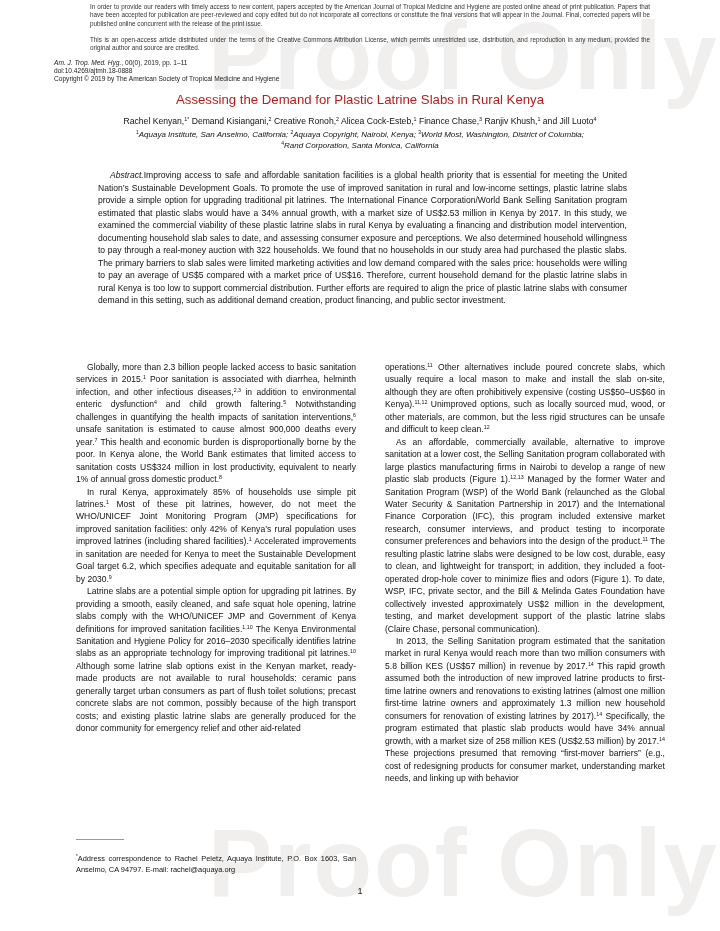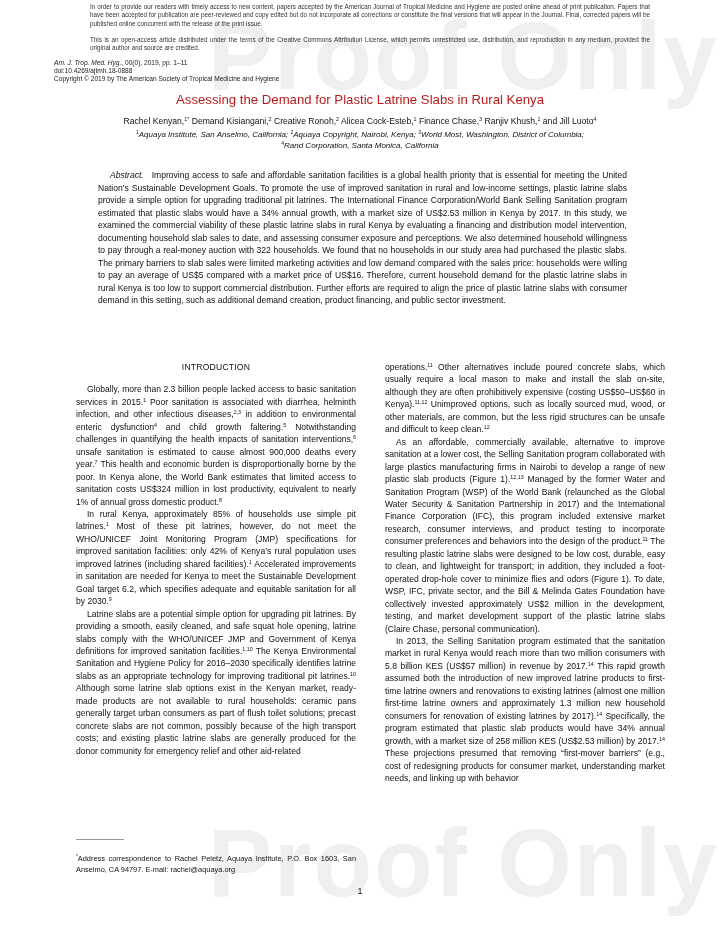--- a/index.html
+++ b/index.html
@@ -28,21 +28,21 @@
 
   .title { position: absolute; left: 0; width: 720px; top: 92px; text-align: center; font-size: 13.2px; color: #b91c1c; }
   .authors { position: absolute; left: 0; width: 720px; top: 116px; text-align: center; font-size: 8.6px; color: #111; }
   .affil { position: absolute; left: 0; width: 720px; top: 130px; text-align: center; font-size: 8px; line-height: 10.5px; font-style: italic; color: #111; }
   sup { font-size: 0.62em; line-height: 0; vertical-align: 0.55em; font-style: normal; }
 
   .abstract {
     position: absolute; left: 98px; top: 169px; width: 529px;
     font-size: 8.55px; line-height: 12.5px; text-align: justify; text-indent: 12px; margin: 0; color: #111;
   }
-  .abstract .label { font-style: italic; margin-right: 8px; }
+  .abstract .label { font-style: italic; margin-right: 0; }
 
   .col { position: absolute; width: 280px; font-size: 8.55px; line-height: 12.45px; color: #111; text-align: justify; }
   .col-left { left: 76px; top: 361px; }
   .col-right { left: 385px; top: 361px; }
   .col p { margin: 0; text-indent: 11px; }
   .col p.cont { text-indent: 0; }
   .section-heading { text-align: center; font-size: 8.6px; letter-spacing: 0.2px; margin-bottom: 10px; text-indent: 0 !important; }
 
   .footnote-rule { position: absolute; left: 76px; top: 839px; width: 48px; height: 1px; background: #999; }
   .footnote { position: absolute; left: 76px; top: 854px; width: 280px; font-size: 7.4px; line-height: 10.6px; text-align: justify; color: #111; }
@@ -69,21 +69,20 @@
   </div>
 
   <h1 class="title" style="margin:0;font-weight:normal;">Assessing the Demand for Plastic Latrine Slabs in Rural Kenya</h1>
 
   <div class="authors" id="authors"><span>Rachel Kenyan,</span><sup>1*</sup><span> Demand Kisiangani,</span><sup>2</sup><span> Creative Ronoh,</span><sup>2</sup><span> Alicea Cock-Esteb,</span><sup>1</sup><span> Finance Chase,</span><sup>3</sup><span> Ranjiv Khush,</span><sup>1</sup><span> and Jill Luoto</span><sup>4</sup></div>
   <div class="affil" id="affil"><sup>1</sup><span>Aquaya Institute, San Anselmo, California; </span><sup>2</sup><span>Aquaya Copyright, Nairobi, Kenya; </span><sup>3</sup><span>World Most, Washington, District of Columbia;</span><br><sup>4</sup><span>Rand Corporation, Santa Monica, California</span></div>
 
   <p class="abstract"><span class="label">Abstract.</span><span>Improving access to safe and affordable sanitation facilities is a global health priority that is essential for meeting the United Nation’s Sustainable Development Goals. To promote the use of improved sanitation in rural and low-income settings, plastic latrine slabs provide a simple option for upgrading traditional pit latrines. The International Finance Corporation/World Bank Selling Sanitation program estimated that plastic slabs would have a 34% annual growth, with a market size of US$2.53 million in Kenya by 2017. In this study, we examined the commercial viability of these plastic latrine slabs in rural Kenya by evaluating a financing and distribution model intervention, documenting household slab sales to date, and assessing consumer exposure and perceptions. We also determined household willingness to pay through a real-money auction with 322 households. We found that no households in our study area had purchased the plastic slabs. The primary barriers to slab sales were limited marketing activities and low demand compared with the sales price: households were willing to pay an average of US$5 compared with a market price of US$16. Therefore, current household demand for the plastic latrine slabs in rural Kenya is too low to support commercial distribution. Further efforts are required to align the price of plastic latrine slabs with consumer demand in this setting, such as additional demand creation, product financing, and public sector investment.</span></p>
 
   <div class="col col-left" id="col-left">
-    <div class="section-heading">INTRODUCTION</div>
   <p><span>Globally, more than 2.3 billion people lacked access to basic sanitation services in 2015.</span><sup>1</sup><span> Poor sanitation is associated with diarrhea, helminth infection, and other infectious diseases,</span><sup>2,3</sup><span> in addition to environmental enteric dysfunction</span><sup>4</sup><span> and child growth faltering.</span><sup>5</sup><span> Notwithstanding challenges in quantifying the health impacts of sanitation interventions,</span><sup>6</sup><span> unsafe sanitation is estimated to cause almost 900,000 deaths every year.</span><sup>7</sup><span> This health and economic burden is disproportionally borne by the poor. In Kenya alone, the World Bank estimates that limited access to sanitation costs US$324 million in lost productivity, equivalent to nearly 1% of annual gross domestic product.</span><sup>8</sup></p>
       <p><span>In rural Kenya, approximately 85% of households use simple pit latrines.</span><sup>1</sup><span> Most of these pit latrines, however, do not meet the WHO/UNICEF Joint Monitoring Program (JMP) specifications for improved sanitation facilities: only 42% of Kenya’s rural population uses improved latrines (including shared facilities).</span><sup>1</sup><span> Accelerated improvements in sanitation are needed for Kenya to meet the Sustainable Development Goal target 6.2, which specifies adequate and equitable sanitation for all by 2030.</span><sup>9</sup></p>
       <p><span>Latrine slabs are a potential simple option for upgrading pit latrines. By providing a smooth, easily cleaned, and safe squat hole opening, latrine slabs comply with the WHO/UNICEF JMP and Government of Kenya definitions for improved sanitation facilities.</span><sup>1,10</sup><span> The Kenya Environmental Sanitation and Hygiene Policy for 2016–2030 specifically identifies latrine slabs as an appropriate technology for improving traditional pit latrines.</span><sup>10</sup><span> Although some latrine slab options exist in the Kenyan market, ready-made products are not available to rural households: ceramic pans generally target urban consumers as part of flush toilet solutions; precast concrete slabs are not common, possibly because of the high transport costs; and existing plastic latrine slabs are generally produced for the donor community for emergency relief and other aid-related</span></p>
     </div>
   <div class="col col-right" id="col-right">
       <p class="cont"><span>operations.</span><sup>11</sup><span> Other alternatives include poured concrete slabs, which usually require a local mason to make and install the slab on-site, although they are often prohibitively expensive (costing US$50–US$60 in Kenya).</span><sup>11,12</sup><span> Unimproved options, such as locally sourced mud, wood, or other materials, are common, but the less rigid structures can be unsafe and difficult to keep clean.</span><sup>12</sup></p>
       <p><span>As an affordable, commercially available, alternative to improve sanitation at a lower cost, the Selling Sanitation program collaborated with large plastics manufacturing firms in Nairobi to develop a range of new plastic slab products (Figure 1).</span><sup>12,13</sup><span> Managed by the former Water and Sanitation Program (WSP) of the World Bank (relaunched as the Global Water Security &amp; Sanitation Partnership in 2017) and the International Finance Corporation (IFC), this program included extensive market research, consumer interviews, and product testing to incorporate consumer preferences and behaviors into the design of the product.</span><sup>11</sup><span> The resulting plastic latrine slabs were designed to be low cost, durable, easy to clean, and lightweight for transport; in addition, they included a foot-operated drop-hole cover to minimize flies and odors (Figure 1). To date, WSP, IFC, private sector, and the Bill &amp; Melinda Gates Foundation have collectively invested approximately US$2 million in the development, testing, and market development support of the plastic latrine slabs (Claire Chase, personal communication).</span></p>
       <p><span>In 2013, the Selling Sanitation program estimated that the sanitation market in rural Kenya would reach more than two million consumers with 5.8 billion KES (US$57 million) in revenue by 2017.</span><sup>14</sup><span> This rapid growth assumed both the introduction of new improved latrine products to first-time latrine owners and renovations to existing latrines (almost one million first-time latrine owners and approximately 1.3 million new household consumers for renovation of existing latrines by 2017).</span><sup>14</sup><span> Specifically, the program estimated that plastic slab products would have 34% annual growth, with a market size of 258 million KES (US$2.53 million) by 2017.</span><sup>14</sup><span> These projections presumed that removing “first-mover barriers” (e.g., cost of redesigning products for consumer market, understanding market needs, and linking up with behavior</span></p>
     </div>
 

